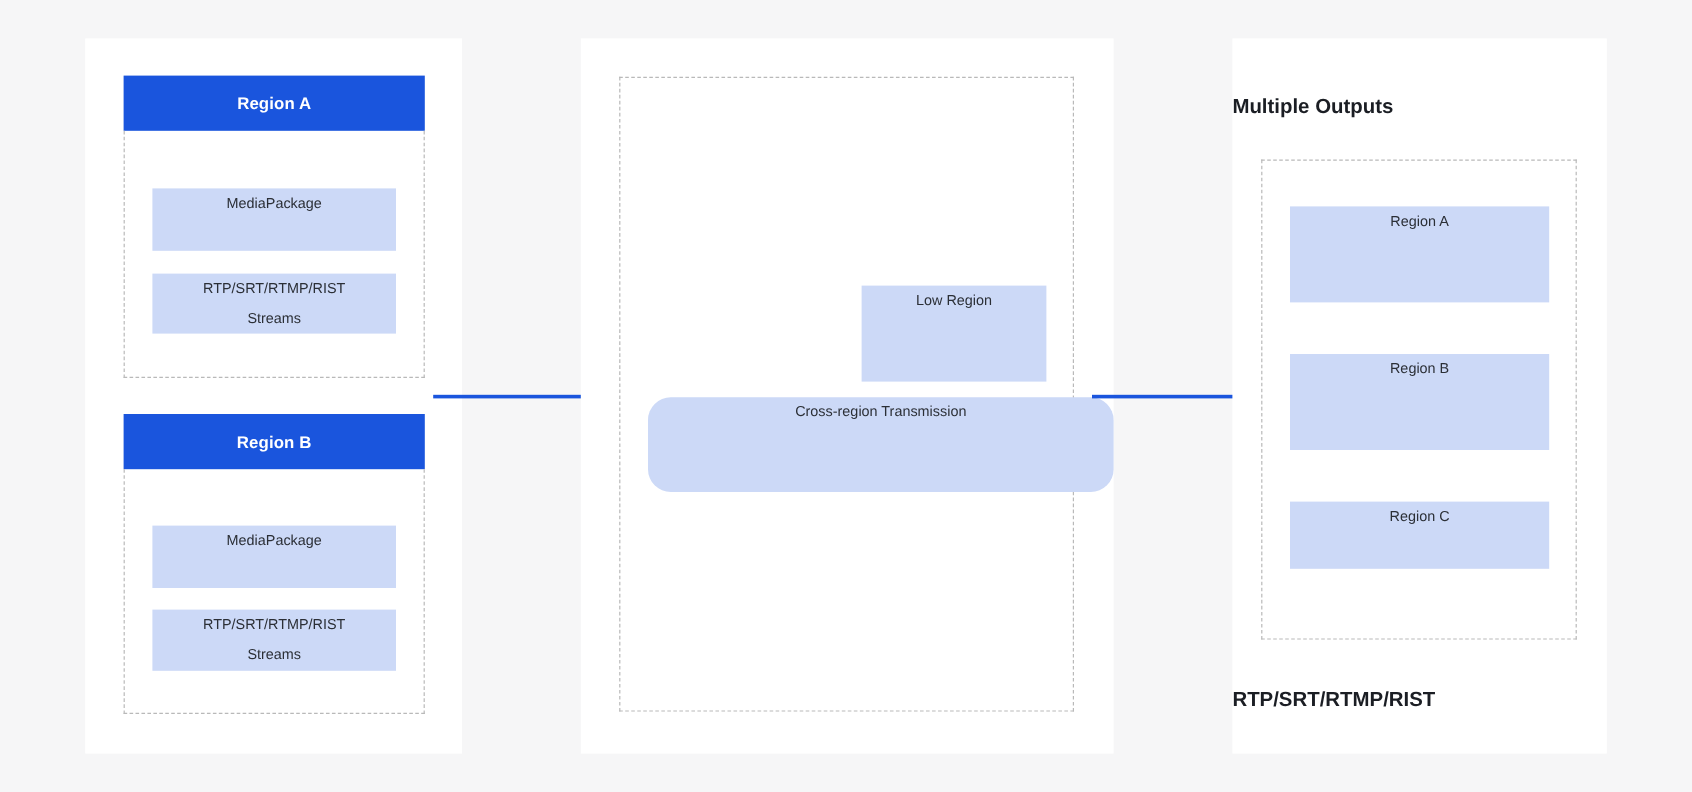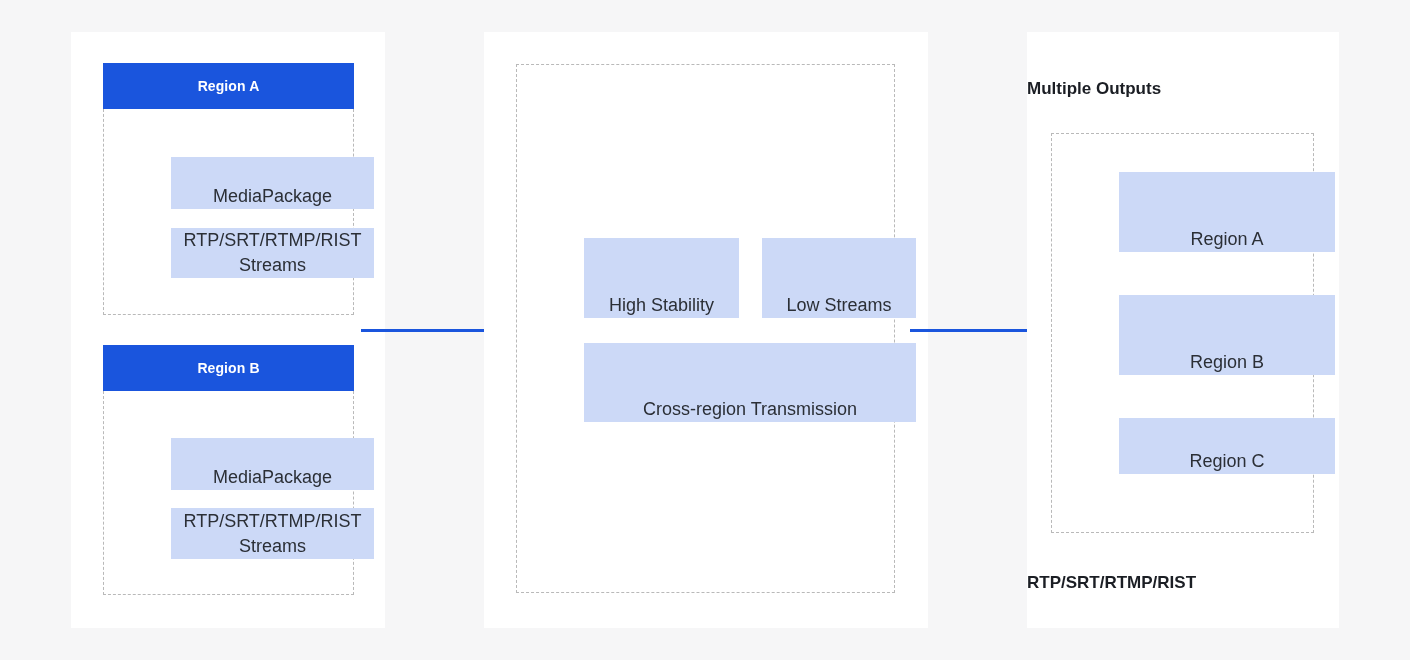--- a/index.html
+++ b/index.html
@@ -38,28 +38,27 @@
   }
   .dashed {
     position: absolute;
     border: 1px dashed var(--dashed-border);
   }
   .dashed.no-top { border-top: none; }
   .chip {
     position: absolute;
     background: var(--light-blue);
     color: var(--text-dark);
-    font-size: 18px;
+    font-size: 12px;
     display: flex;
     flex-direction: column;
     align-items: center;
-    justify-content: flex-end;
+    justify-content: flex-start;
     text-align: center;
     line-height: 25px;
-    margin-left: 44px;
   }
   .panel-title {
     position: absolute;
     left: 0; right: 0;
     font-weight: bold;
     font-size: 17px;
     color: var(--title-text);
     line-height: 24px;
   }
   .arrow-line {
@@ -107,27 +106,24 @@
     </div>
   </section>
 
   <div>
     <div class="arrow-line" style="left:361px; top:329px; width:129px;"></div>
     <div class="arrow-head" style="left:489px; top:323.5px;"></div>
   </div>
 
   <section class="card" style="left:484px; top:32px; width:444px; height:596px;">
     <div class="dashed" style="left:32px; top:32px; width:379px; height:529px;"></div>
-    <div class="chip" style="left:56px; top:206px; width:155px; height:80px;">
-      <span>High Stability</span>
+    <div class="chip" style="left:234px; top:206px; width:154px; height:80px;">
+      <span>Low Region</span>
     </div>
-    <div class="chip" style="left:234px; top:206px; width:154px; height:80px;">
-      <span>Low Streams</span>
-    </div>
-    <div class="chip" style="left:56px; top:311px; width:332px; height:79px;">
+    <div class="chip" style="left:56px; top:299px; width:388px; height:79px;border-radius:19px;">
       <span>Cross-region Transmission</span>
     </div>
   </section>
 
   <div>
     <div class="arrow-line" style="left:910px; top:329px; width:124px;"></div>
     <div class="arrow-head" style="left:1033px; top:323.5px;"></div>
   </div>
 
   <section class="card" style="left:1027px; top:32px; width:312px; height:596px;">

